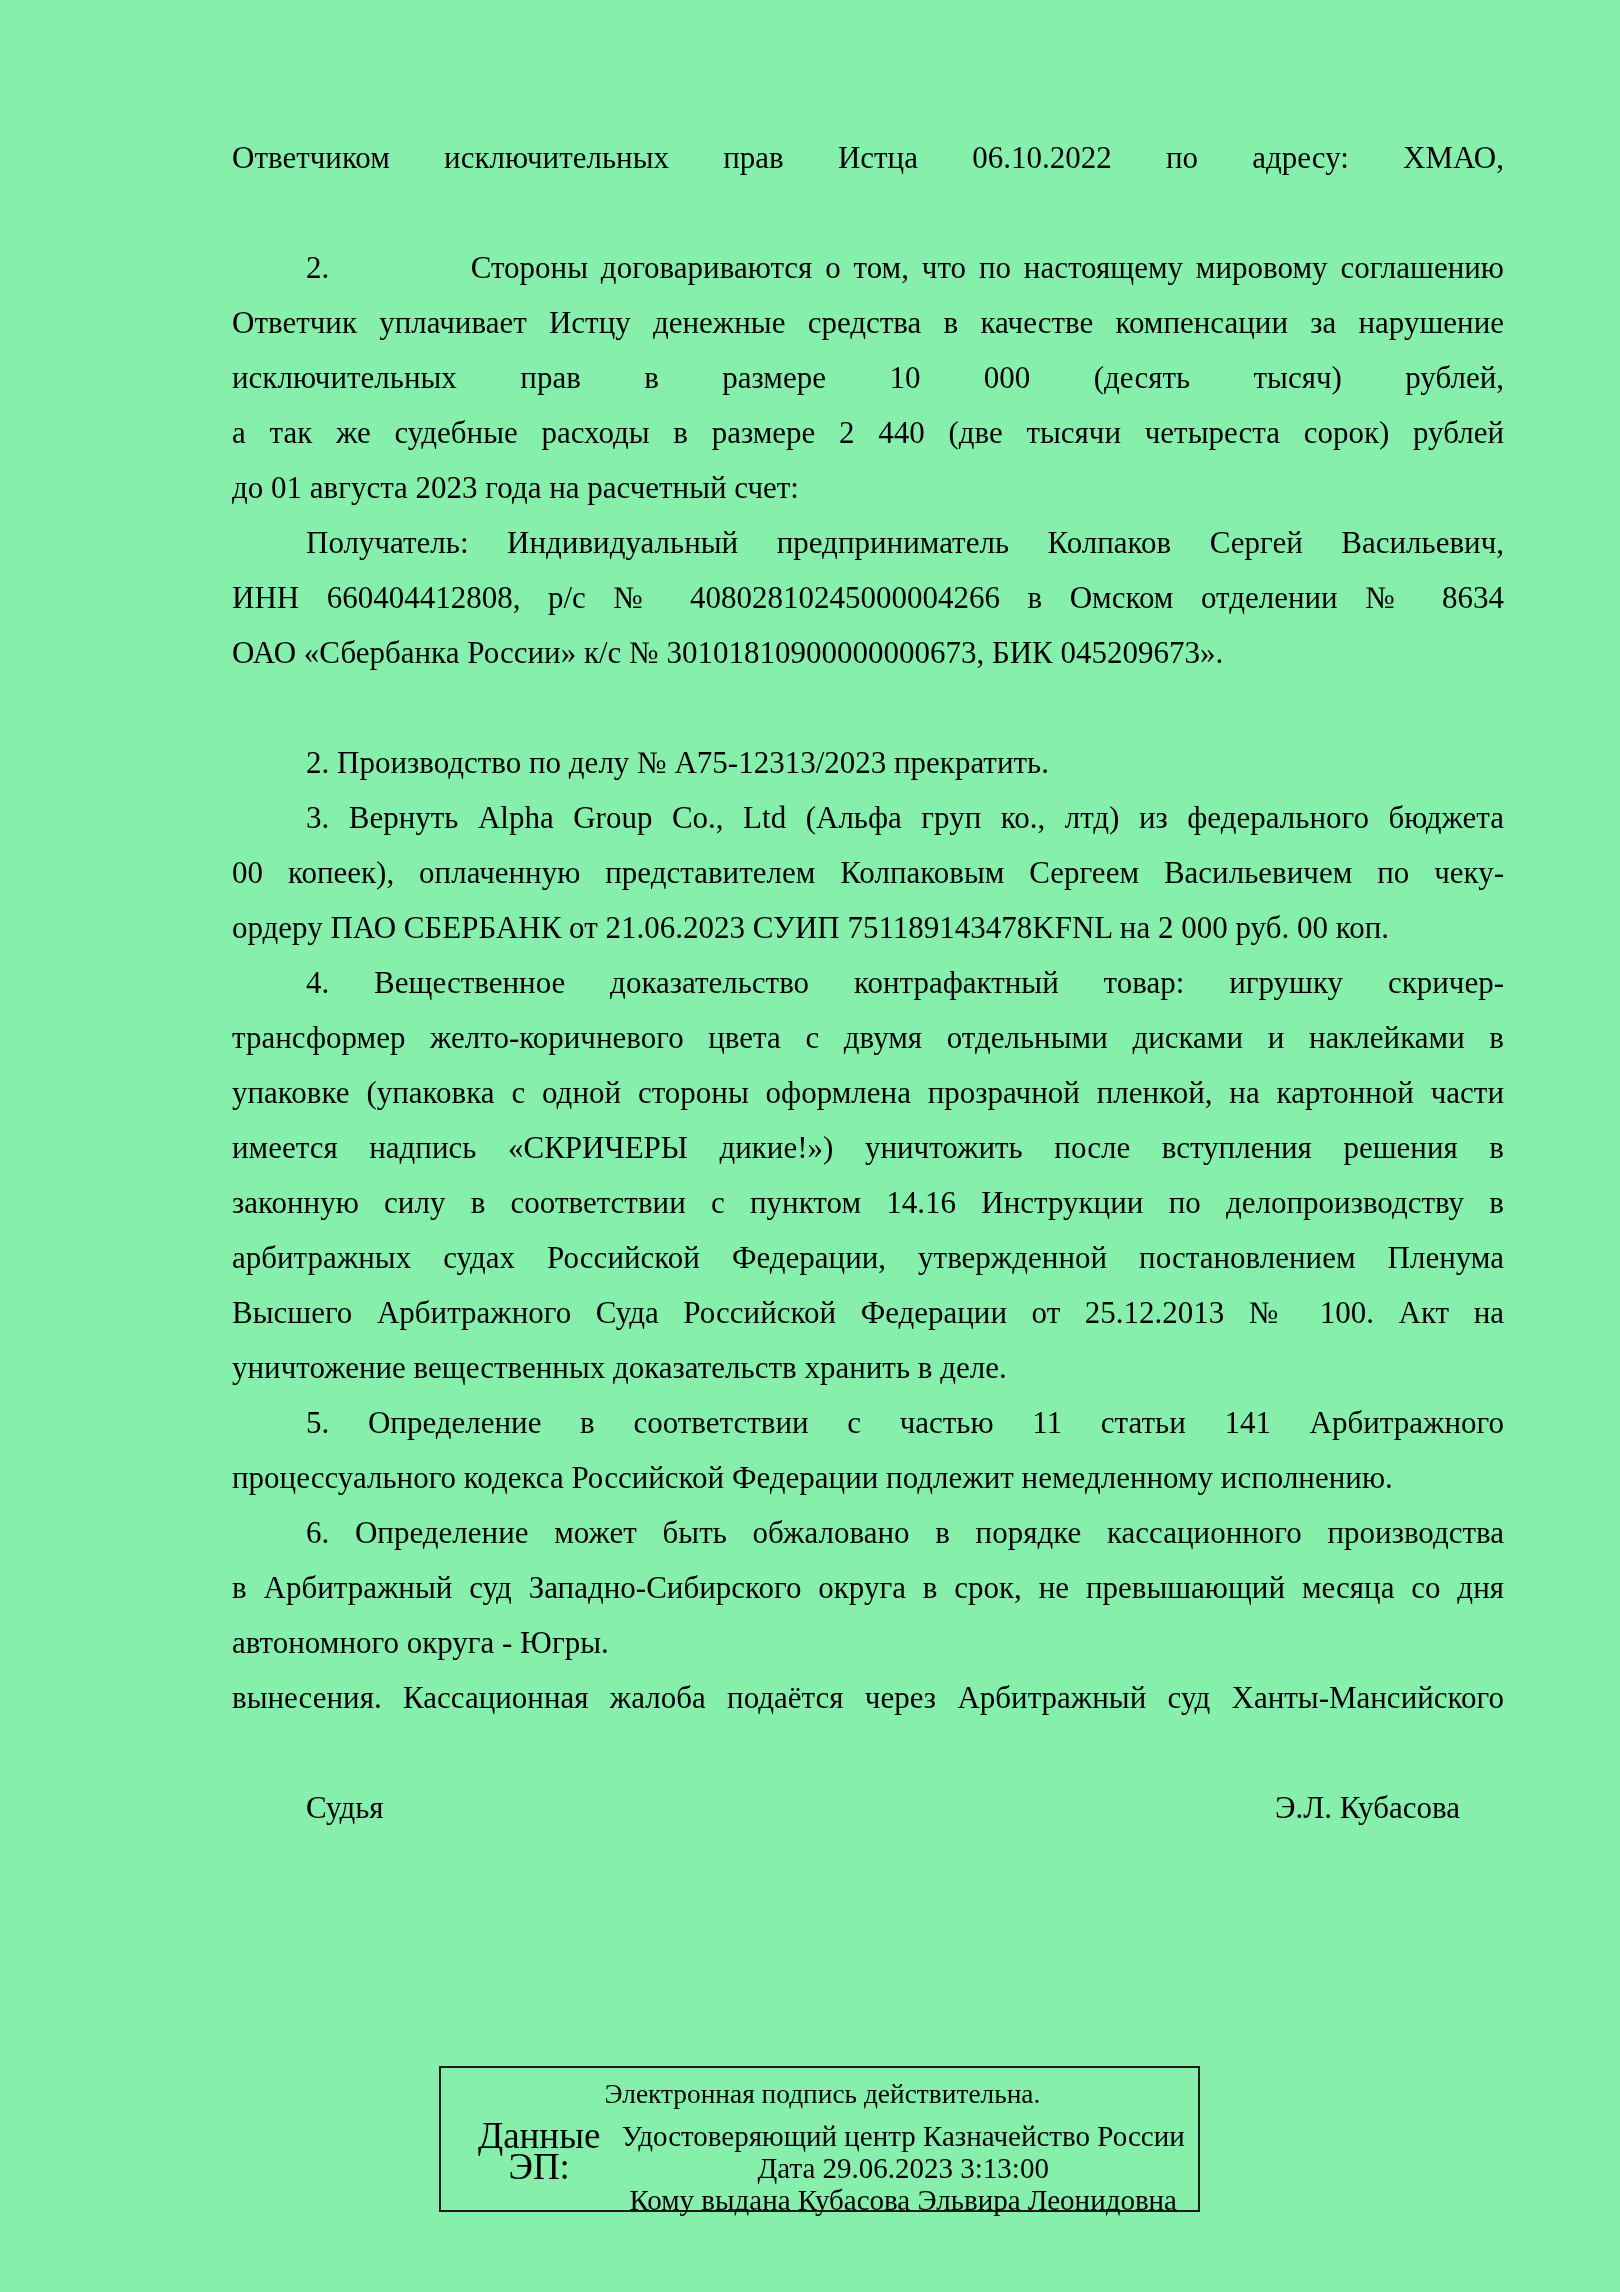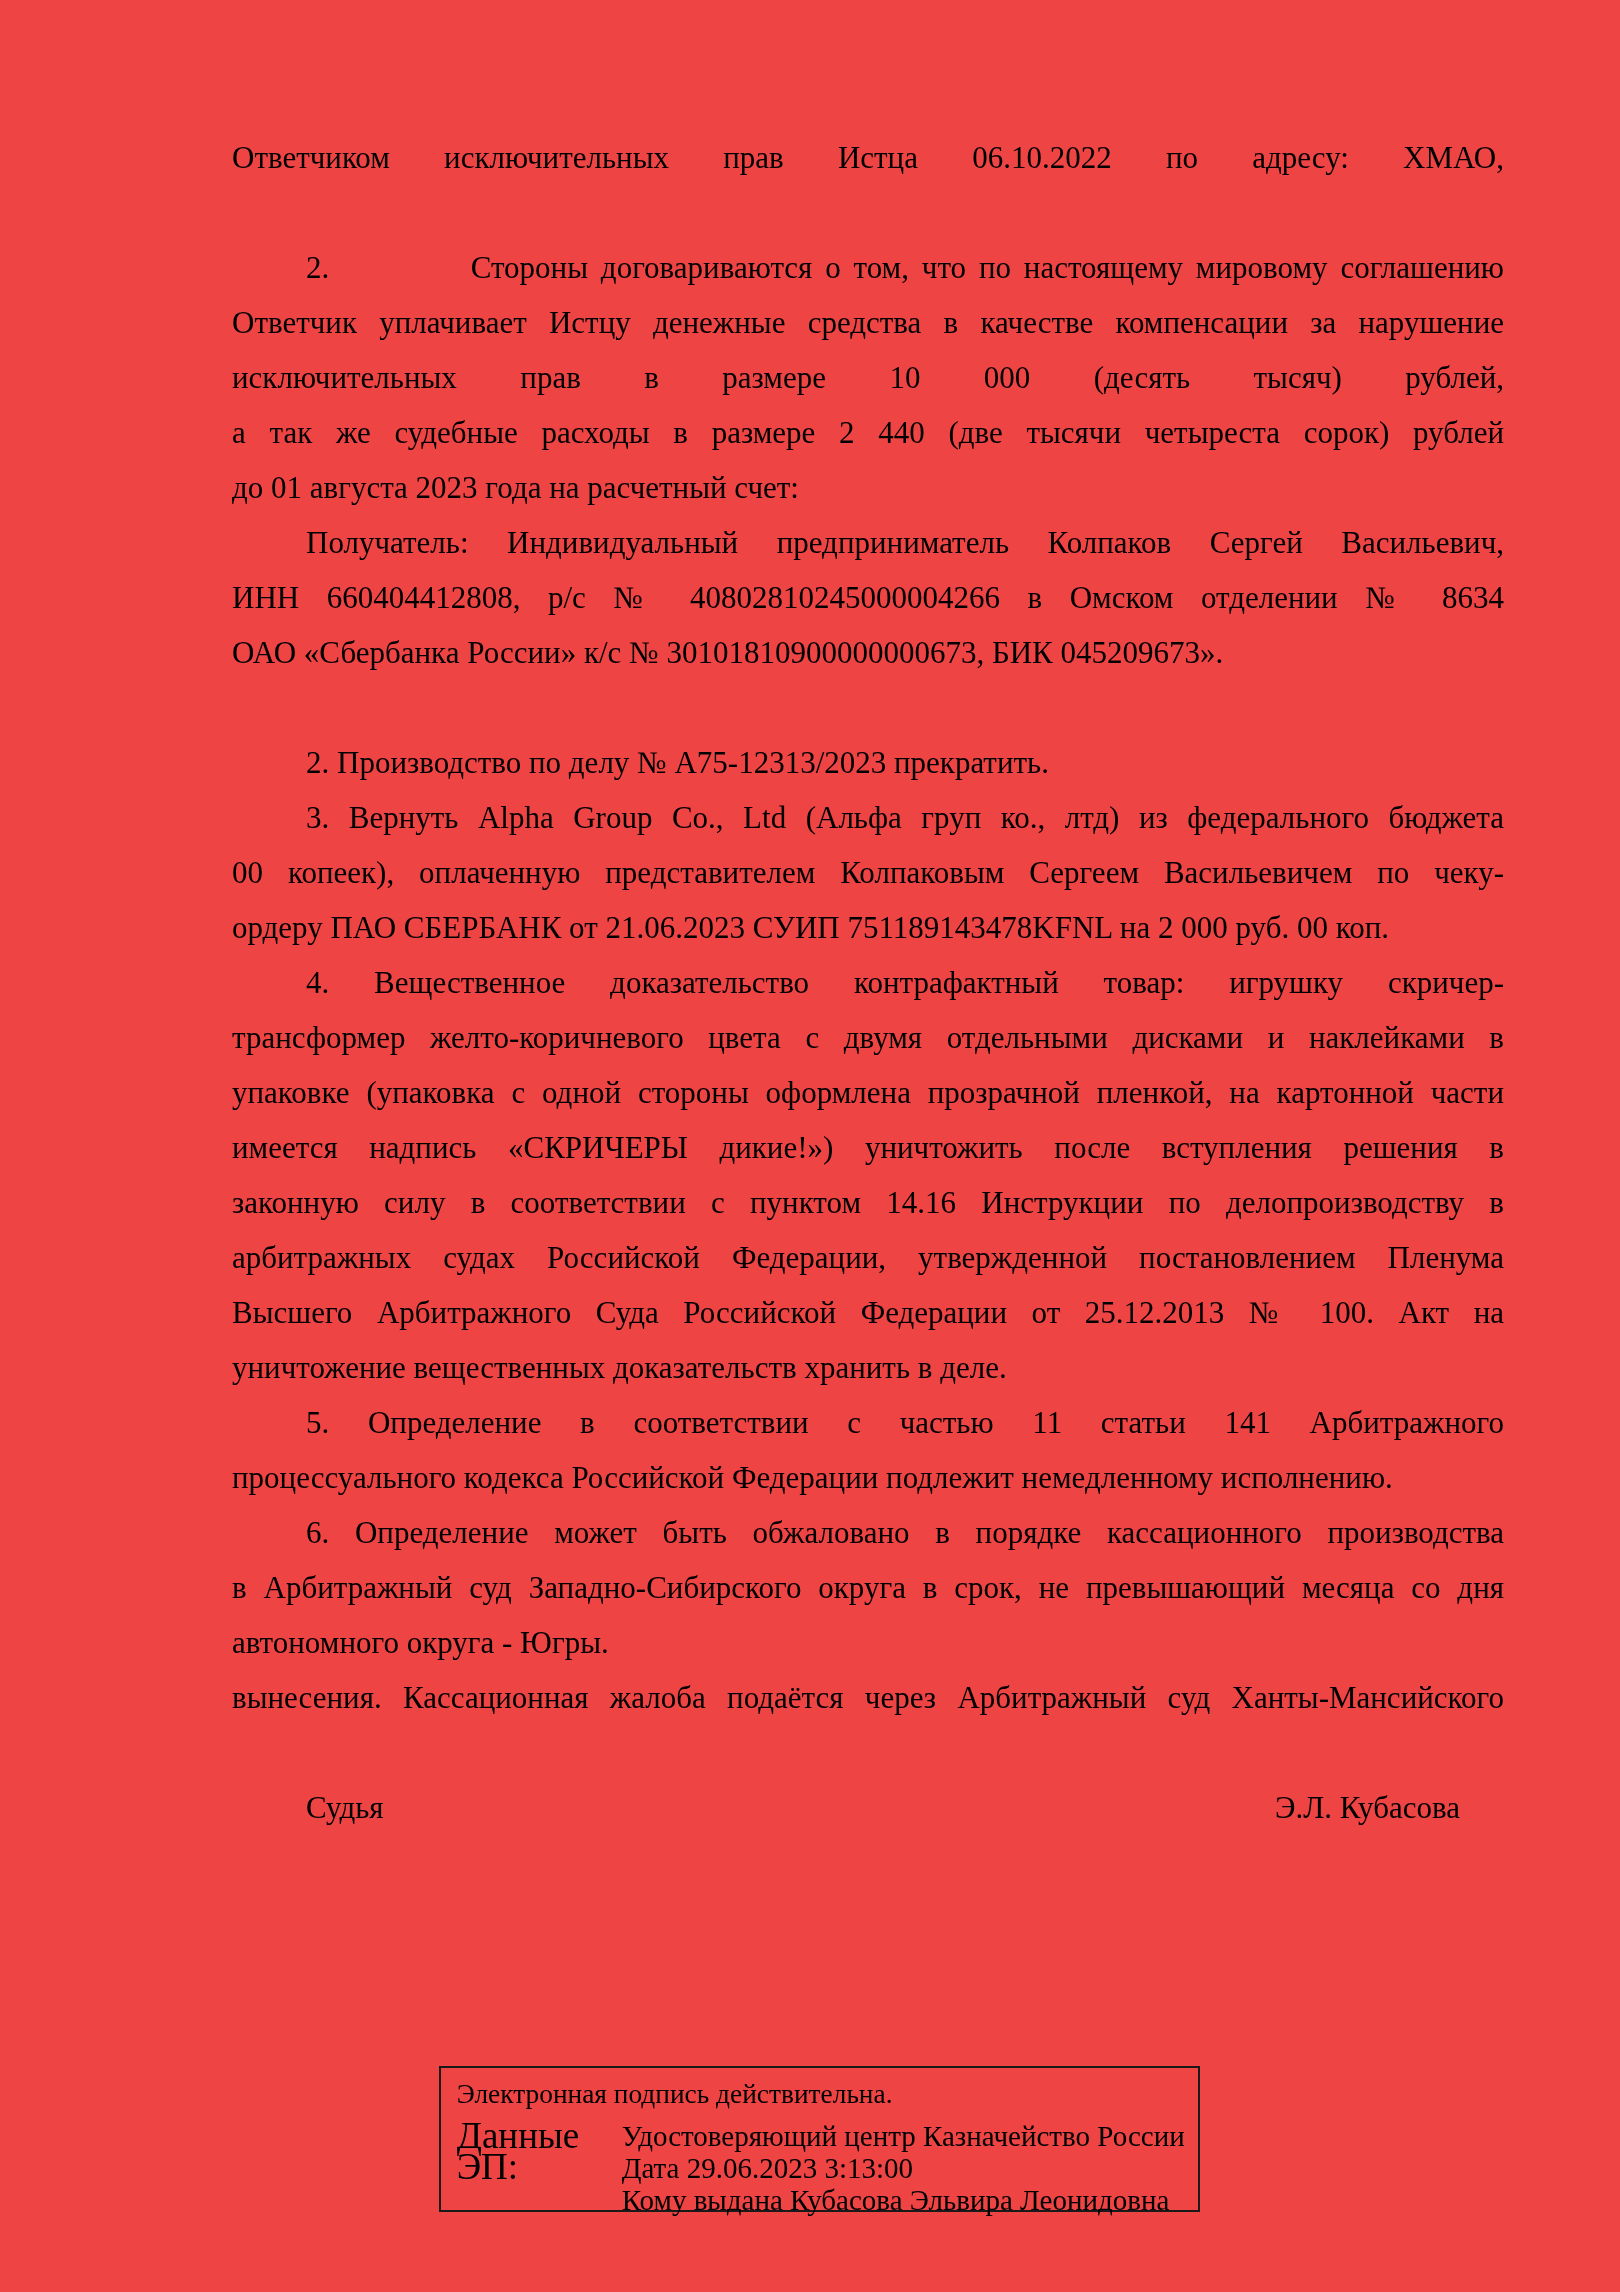--- a/index.html
+++ b/index.html
@@ -1,20 +1,20 @@
 <!DOCTYPE html>
 <html><head>
 <meta charset="utf-8">
 <style>
   html,body{margin:0;padding:0;background:#ffffff;}
   .page{
     position:relative;
     width:1620px;
     height:2293px;
-    background:#ef4444;
+    background:#86efac;
     font-family:"Liberation Serif","DejaVu Serif",serif;
     color:#000000;
     overflow:hidden;
   }
   .body-lines{
     position:absolute;
     left:232px;
     top:130px;
     width:1272px;
     font-size:31px;
@@ -34,20 +34,21 @@
   }
   .stamp{
     position:absolute;
     left:439px;
     top:2066px;
     width:761px;
     height:146px;
     box-sizing:border-box;
     border:2.9px solid #1a1a1a;
     padding:8.8px 9.8px 0 15.7px;
+    text-align:center;
   }
   .stamp-title{
     font-size:27.4px;
     line-height:35px;
     margin-bottom:7.8px;
   }
   .stamp-row{display:flex;align-items:flex-start;}
   .stamp-label{
     font-size:37px;
     line-height:31px;

